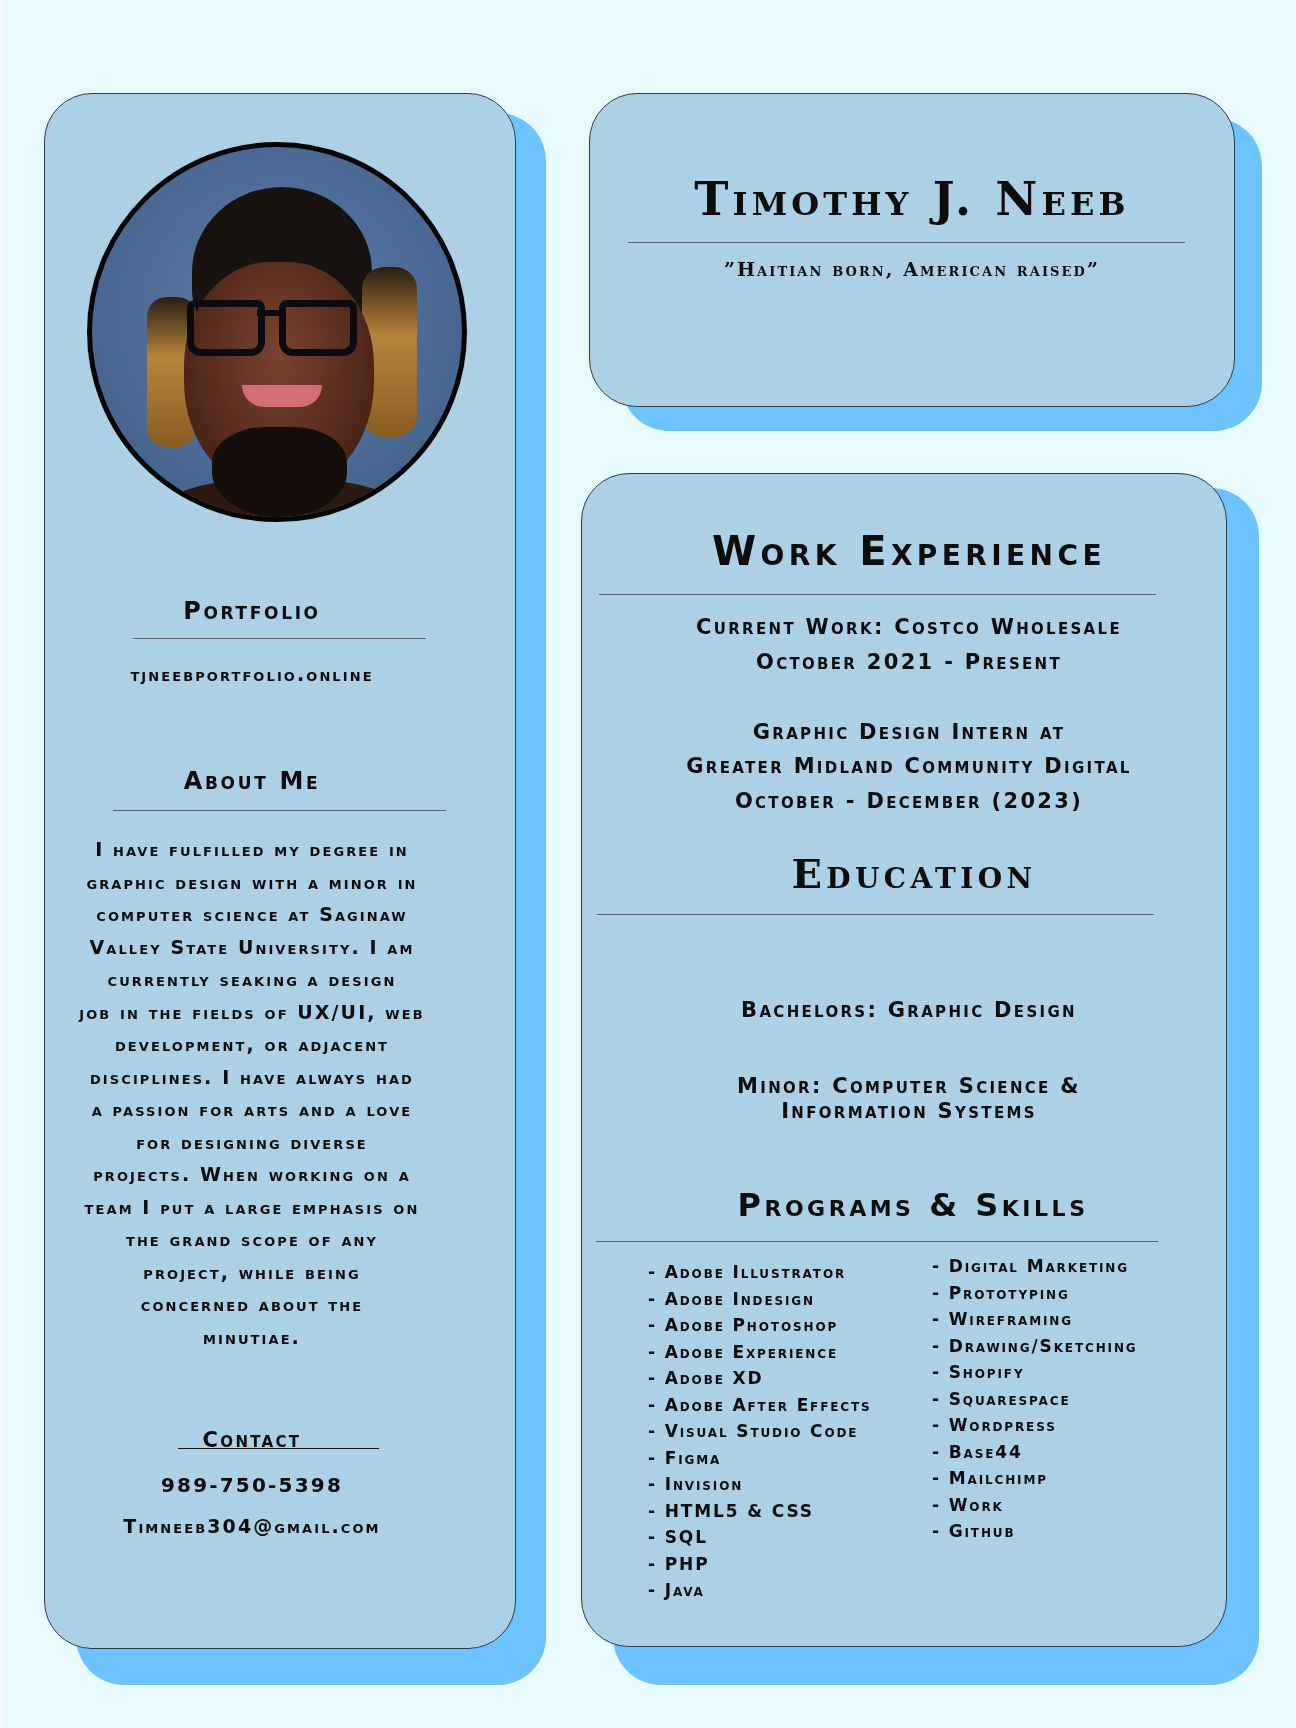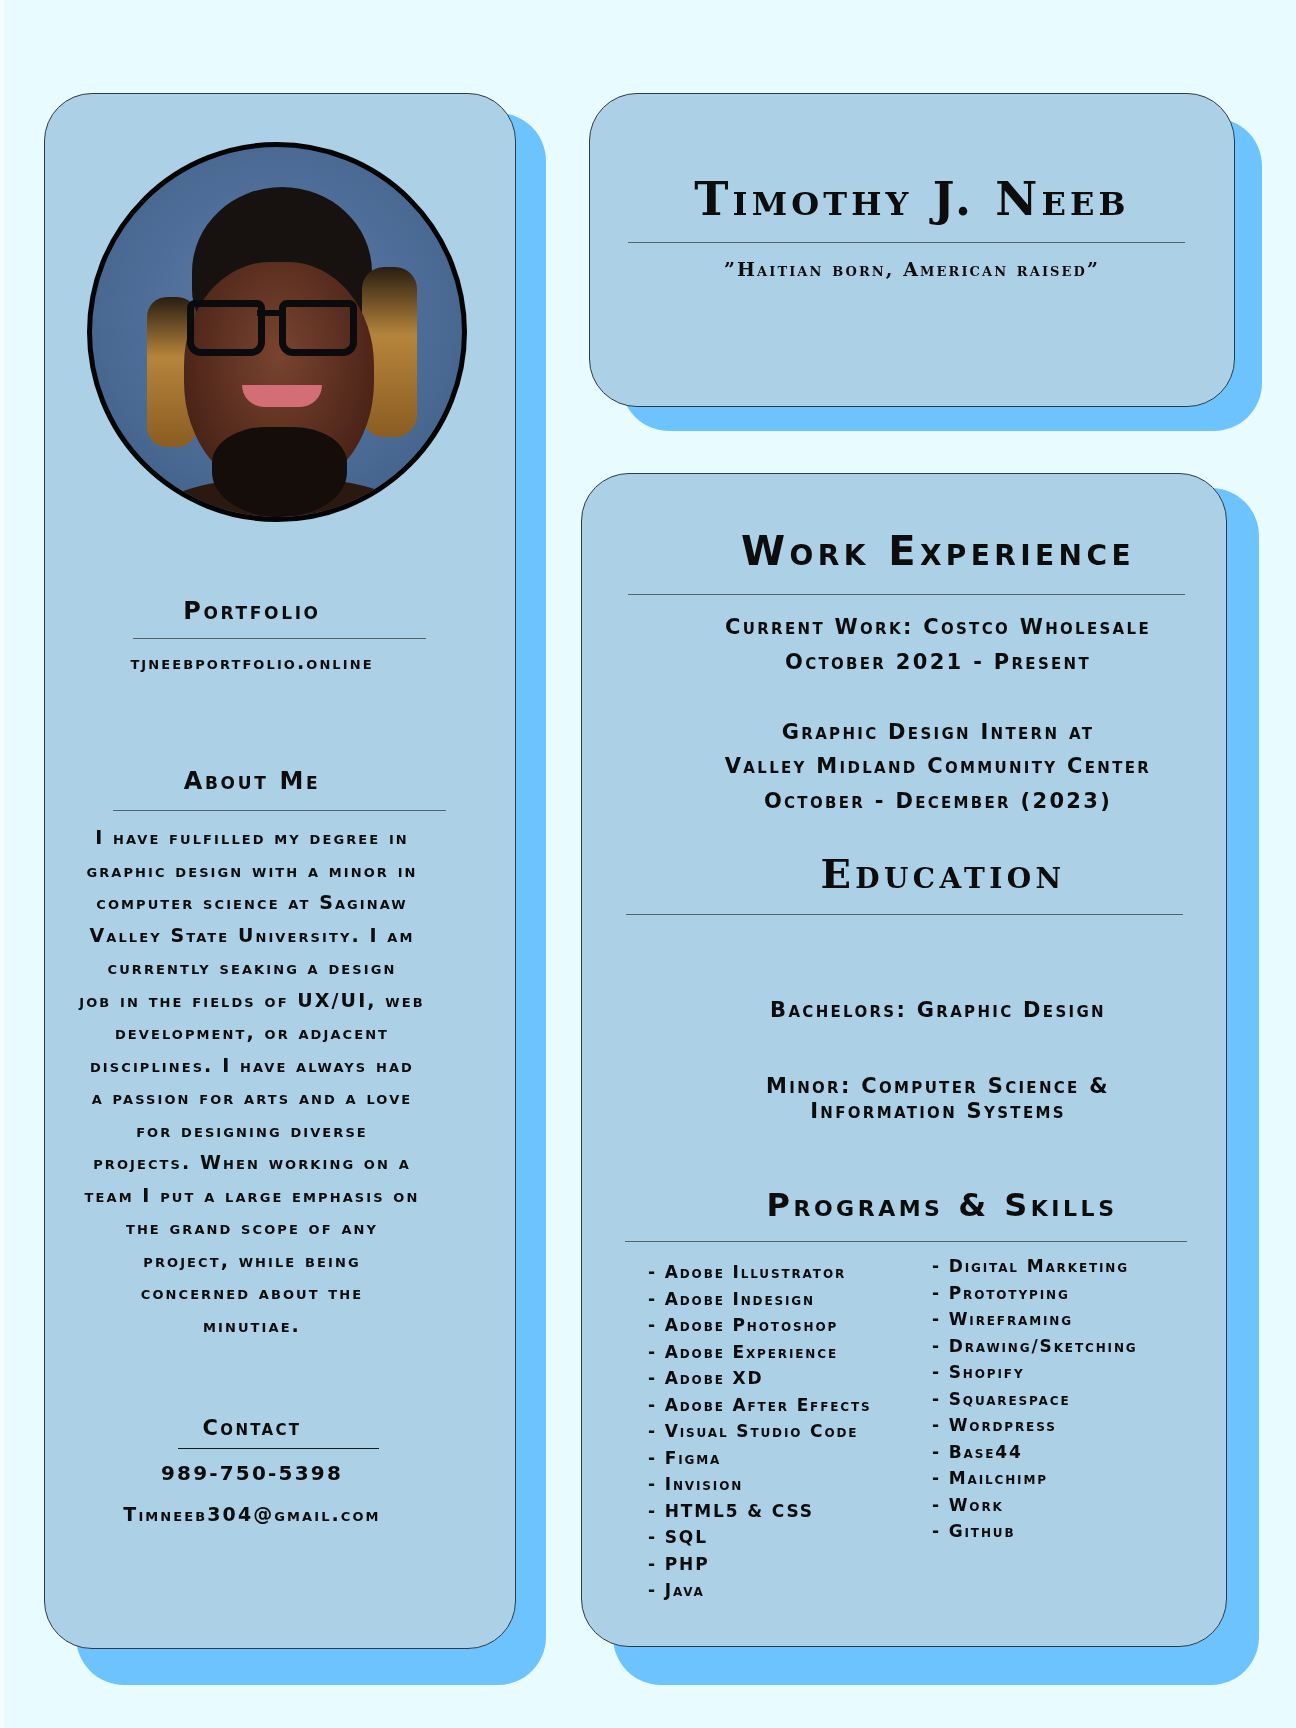--- a/index.html
+++ b/index.html
@@ -39,21 +39,21 @@
     background: #140d0a; border-radius: 40% 40% 50% 50%; }
   .body { position: absolute; left: 60px; top: 330px; width: 260px; height: 80px;
     background: #2b1810; border-radius: 50% 50% 0 0; }
   .glasses { position: absolute; left: 95px; top: 153px; width: 175px; height: 60px; }
   .glass { position: absolute; top: 0; width: 78px; height: 56px; border: 7px solid #0b0b0d;
     border-radius: 8px 8px 14px 14px; box-sizing: border-box; }
   .smile { position: absolute; left: 150px; top: 238px; width: 80px; height: 22px;
     background: #d36d76; border-radius: 0 0 40px 40px; }
 
   .h-left { font-size: 24px; font-weight: bold; }
-  .t-left { font-size: 19px; font-weight: bold; }
+  .t-left { font-size: 19px; font-weight: bold; margin-top: 12px; }
   .about p { margin: 0; height: 32.5px; line-height: 32.5px; }
   .name { font-size: 46px; font-weight: bold; letter-spacing: 0.09em; }
   .quote { font-size: 19px; font-weight: bold; }
   .h-right { font-size: 40px; font-weight: bold; }
   .h-skill { font-size: 32px; font-weight: bold; }
   .t-right { font-size: 21px; font-weight: bold; }
   .skills { position: absolute; list-style: none; margin: 0; padding: 0; font-size: 17px; font-weight: bold; }
   .skills li { height: 26.5px; line-height: 26.5px; white-space: nowrap; }
 </style>
 </head>
@@ -115,27 +115,27 @@
 </div>
 
 <div class="card" style="left:589px; top:93px; width:646px; height:314px;"></div>
 <div style="position:absolute; left:589px; top:0; width:646px; height:450px;">
   <div class="abs sc name serif" style="top:172px;">Timothy J. Neeb</div>
   <div class="rule" style="left:39px; width:557px; top:242px;"></div>
   <div class="abs sc quote serif" style="top:258px;">”Haitian born, American raised”</div>
 </div>
 
 <div class="card" style="left:581px; top:473px; width:646px; height:1174px;"></div>
-<div style="position:absolute; left:581px; top:0; width:714px; height:1728px;">
+<div style="position:absolute; left:552px; top:0; width:714px; height:1728px;">
   <div class="abs sc h-right" style="top:528px;">Work Experience</div>
   <div class="rule" style="left:47px; width:557px; top:594px;"></div>
   <div class="abs sc t-right" style="top:615px;">Current Work: Costco Wholesale</div>
   <div class="abs sc t-right" style="top:650px;">October 2021 - Present</div>
   <div class="abs sc t-right" style="top:720px;">Graphic Design Intern at</div>
-  <div class="abs sc t-right" style="top:754px;">Valley Midland Community Center</div>
+  <div class="abs sc t-right" style="top:754px;">Greater Midland Community Digital</div>
   <div class="abs sc t-right" style="top:789px;">October - December (2023)</div>
 
   <div class="abs sc h-right serif" style="top:850px; left:10px;">Education</div>
   <div class="rule" style="left:45px; width:557px; top:914px;"></div>
   <div class="abs sc t-right" style="top:998px;">Bachelors: Graphic Design</div>
   <div class="abs sc t-right" style="top:1066px;margin-top:8px;">Minor: Computer Science &amp;</div>
   <div class="abs sc t-right" style="top:1099px;">Information Systems</div>
 
   <div class="abs sc h-skill" style="top:1186px; left:8px;">Programs &amp; Skills</div>
   <div class="rule" style="left:44px; width:562px; top:1241px;"></div>

